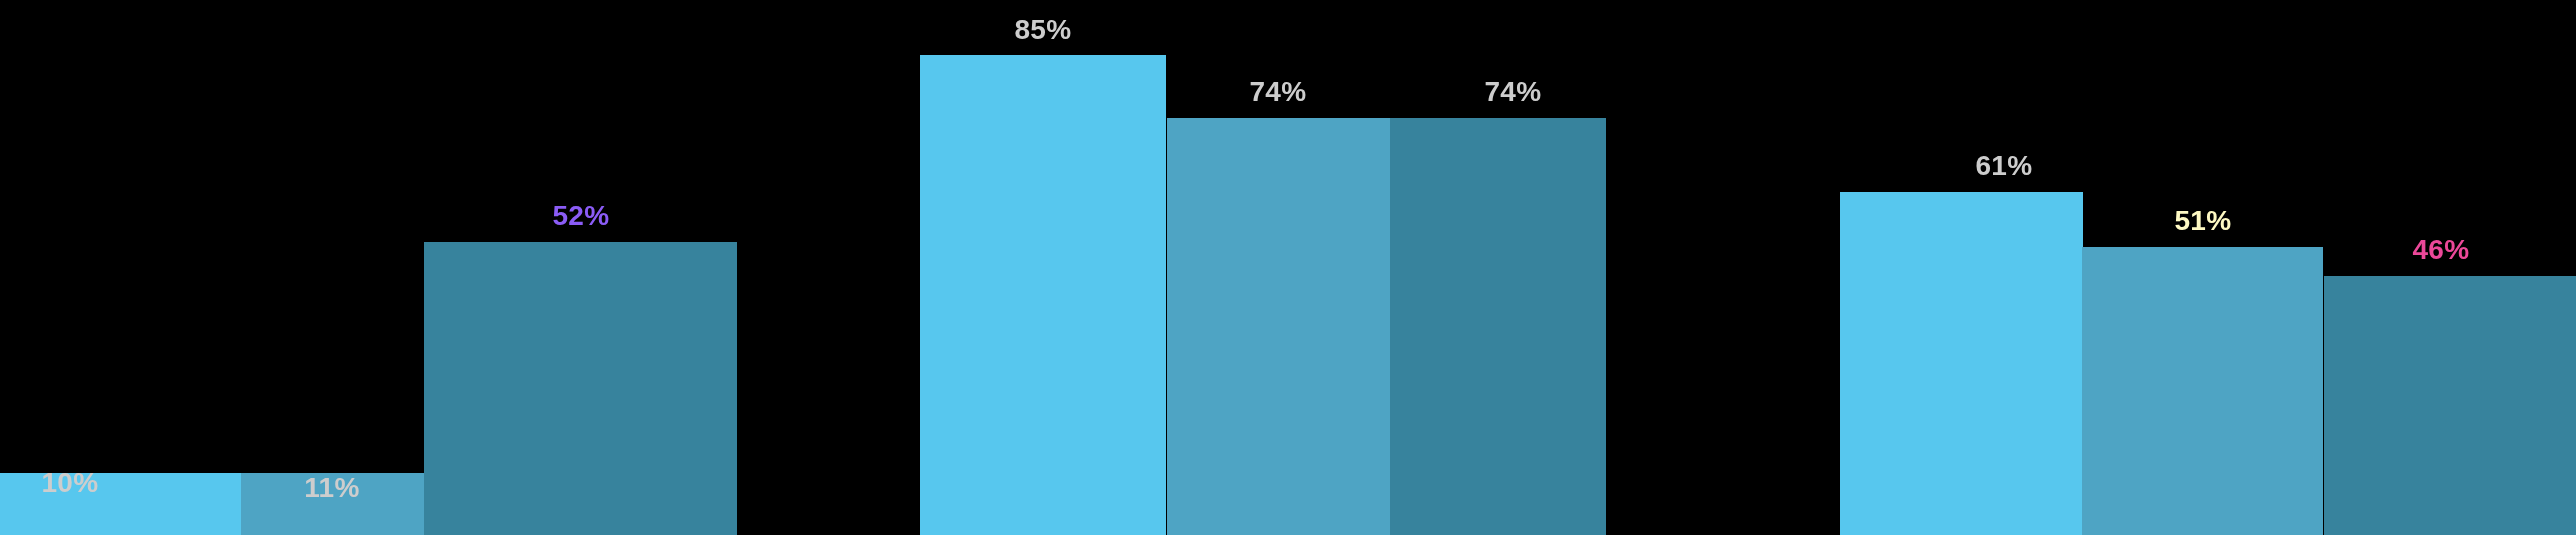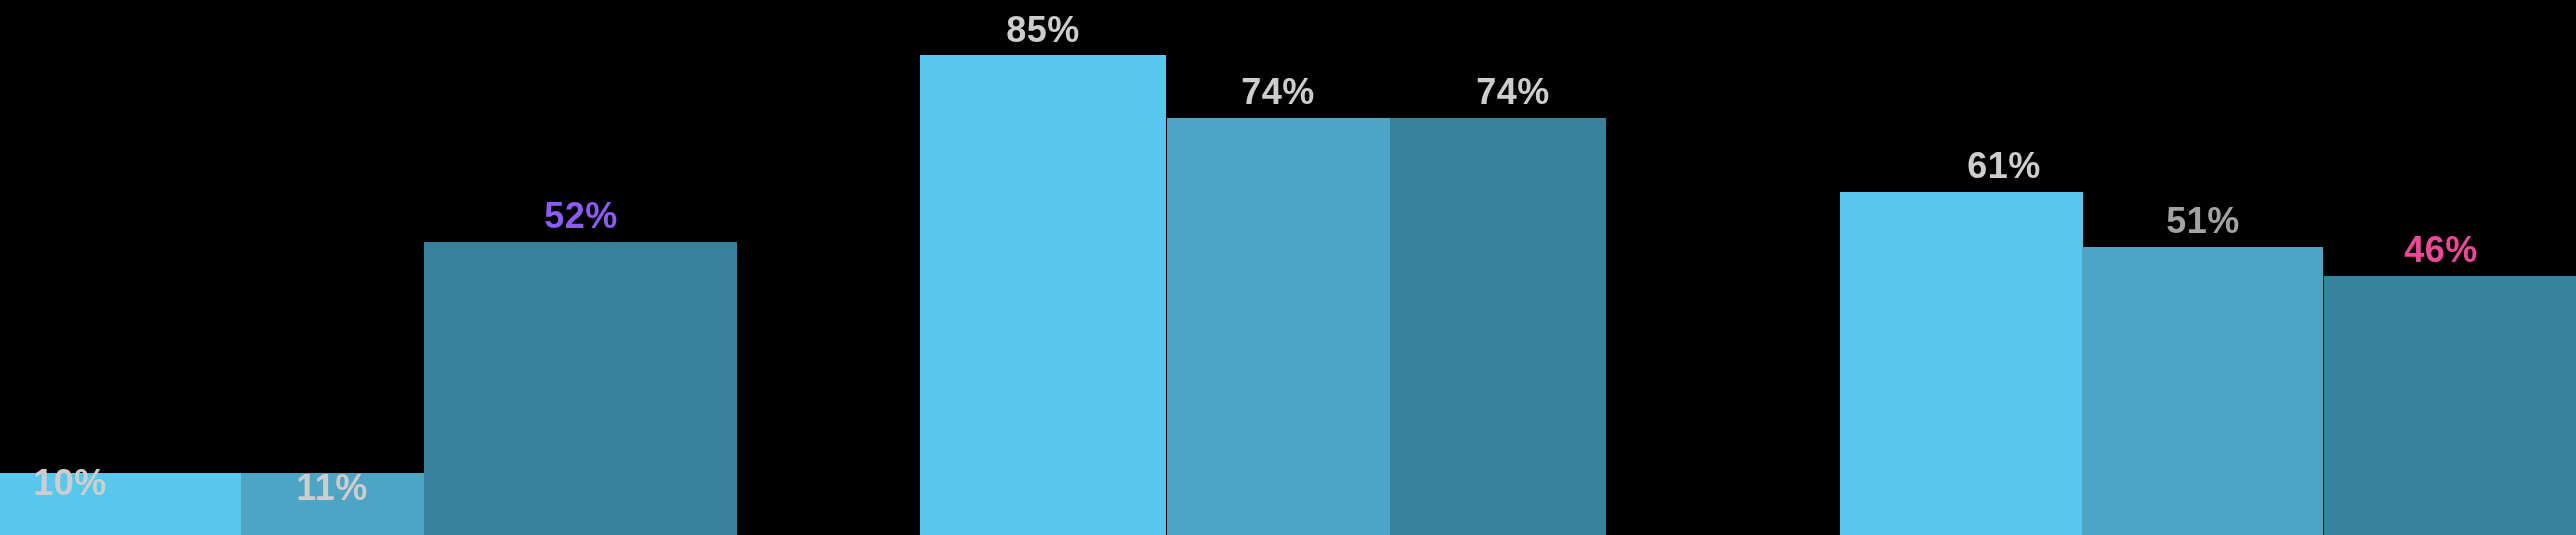--- a/index.html
+++ b/index.html
@@ -28,21 +28,21 @@
   .bar {
     position: absolute;
     bottom: 0;
     box-sizing: border-box;
   }
   .bar-label {
     position: absolute;
     color: #cdcdcd;
     font-family: "Liberation Sans", sans-serif;
     font-weight: bold;
-    font-size: 36px;
+    font-size: 28px;
     line-height: 32px;
     letter-spacing: 0.4px;
     text-align: center;
     white-space: nowrap;
     transform: translateX(-50%);
   }
 </style>
 </head>
 <body>
 
@@ -62,19 +62,19 @@
         <div class="bar-label" style="left: 1043px; top: 13.6px; color: rgb(205, 205, 205);">85%</div>
         <div class="bar" style="left: 1167px; width: 223px; height: 418px; background: rgb(78, 164, 196);"></div>
         <div class="bar-label" style="left: 1278px; top: 76px; color: rgb(205, 205, 205);">74%</div>
         <div class="bar" style="left: 1390px; width: 216px; height: 418px; background: rgb(55, 131, 157);"></div>
         <div class="bar-label" style="left: 1513px; top: 76px; color: rgb(205, 205, 205);">74%</div>
       </div>
       <div style="position: absolute; left: 0px; top: 0px; width: 100%; height: 100%;">
         <div class="bar" style="left: 1840px; width: 243px; height: 344px; background: rgb(87, 199, 238);"></div>
         <div class="bar-label" style="left: 1961px; top: 150px; color: rgb(205, 205, 205); margin-left: 43px;">61%</div>
         <div class="bar" style="left: 2082px; width: 241px; height: 289px; background: rgb(78, 164, 196);"></div>
-        <div class="bar-label" style="left: 2203px; top: 205px; color: #a3a3a3;">51%</div>
+        <div class="bar-label" style="left: 2203px; top: 205px; color: #fef9c3;">51%</div>
         <div class="bar" style="left: 2324px; width: 252px; height: 260px; background: rgb(55, 131, 157);"></div>
         <div class="bar-label" style="left: 2441px; top: 234px; color: #ec4899;">46%</div>
       </div>
     </div>
 </div>
 
 
 </body></html>

